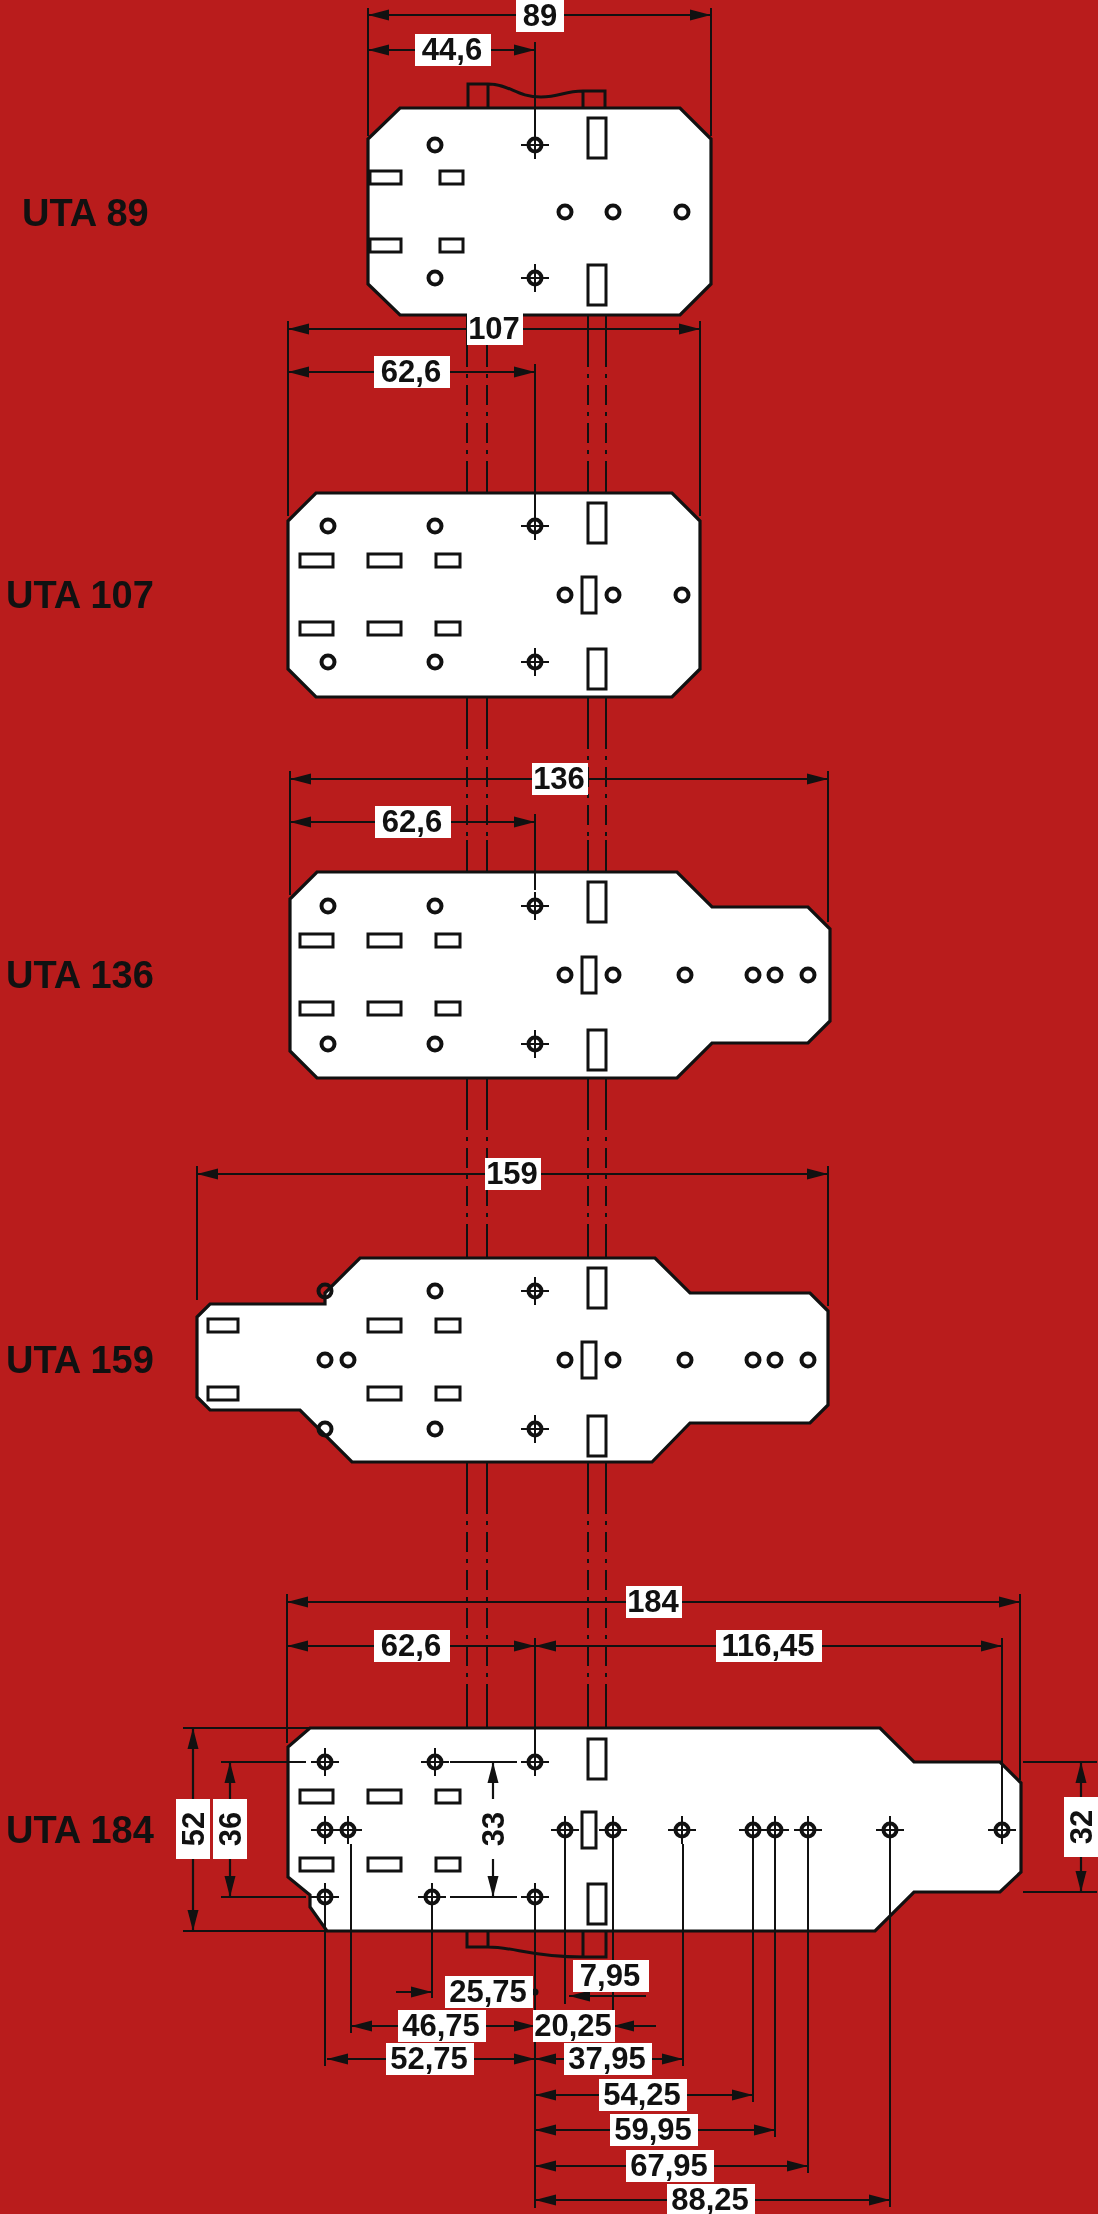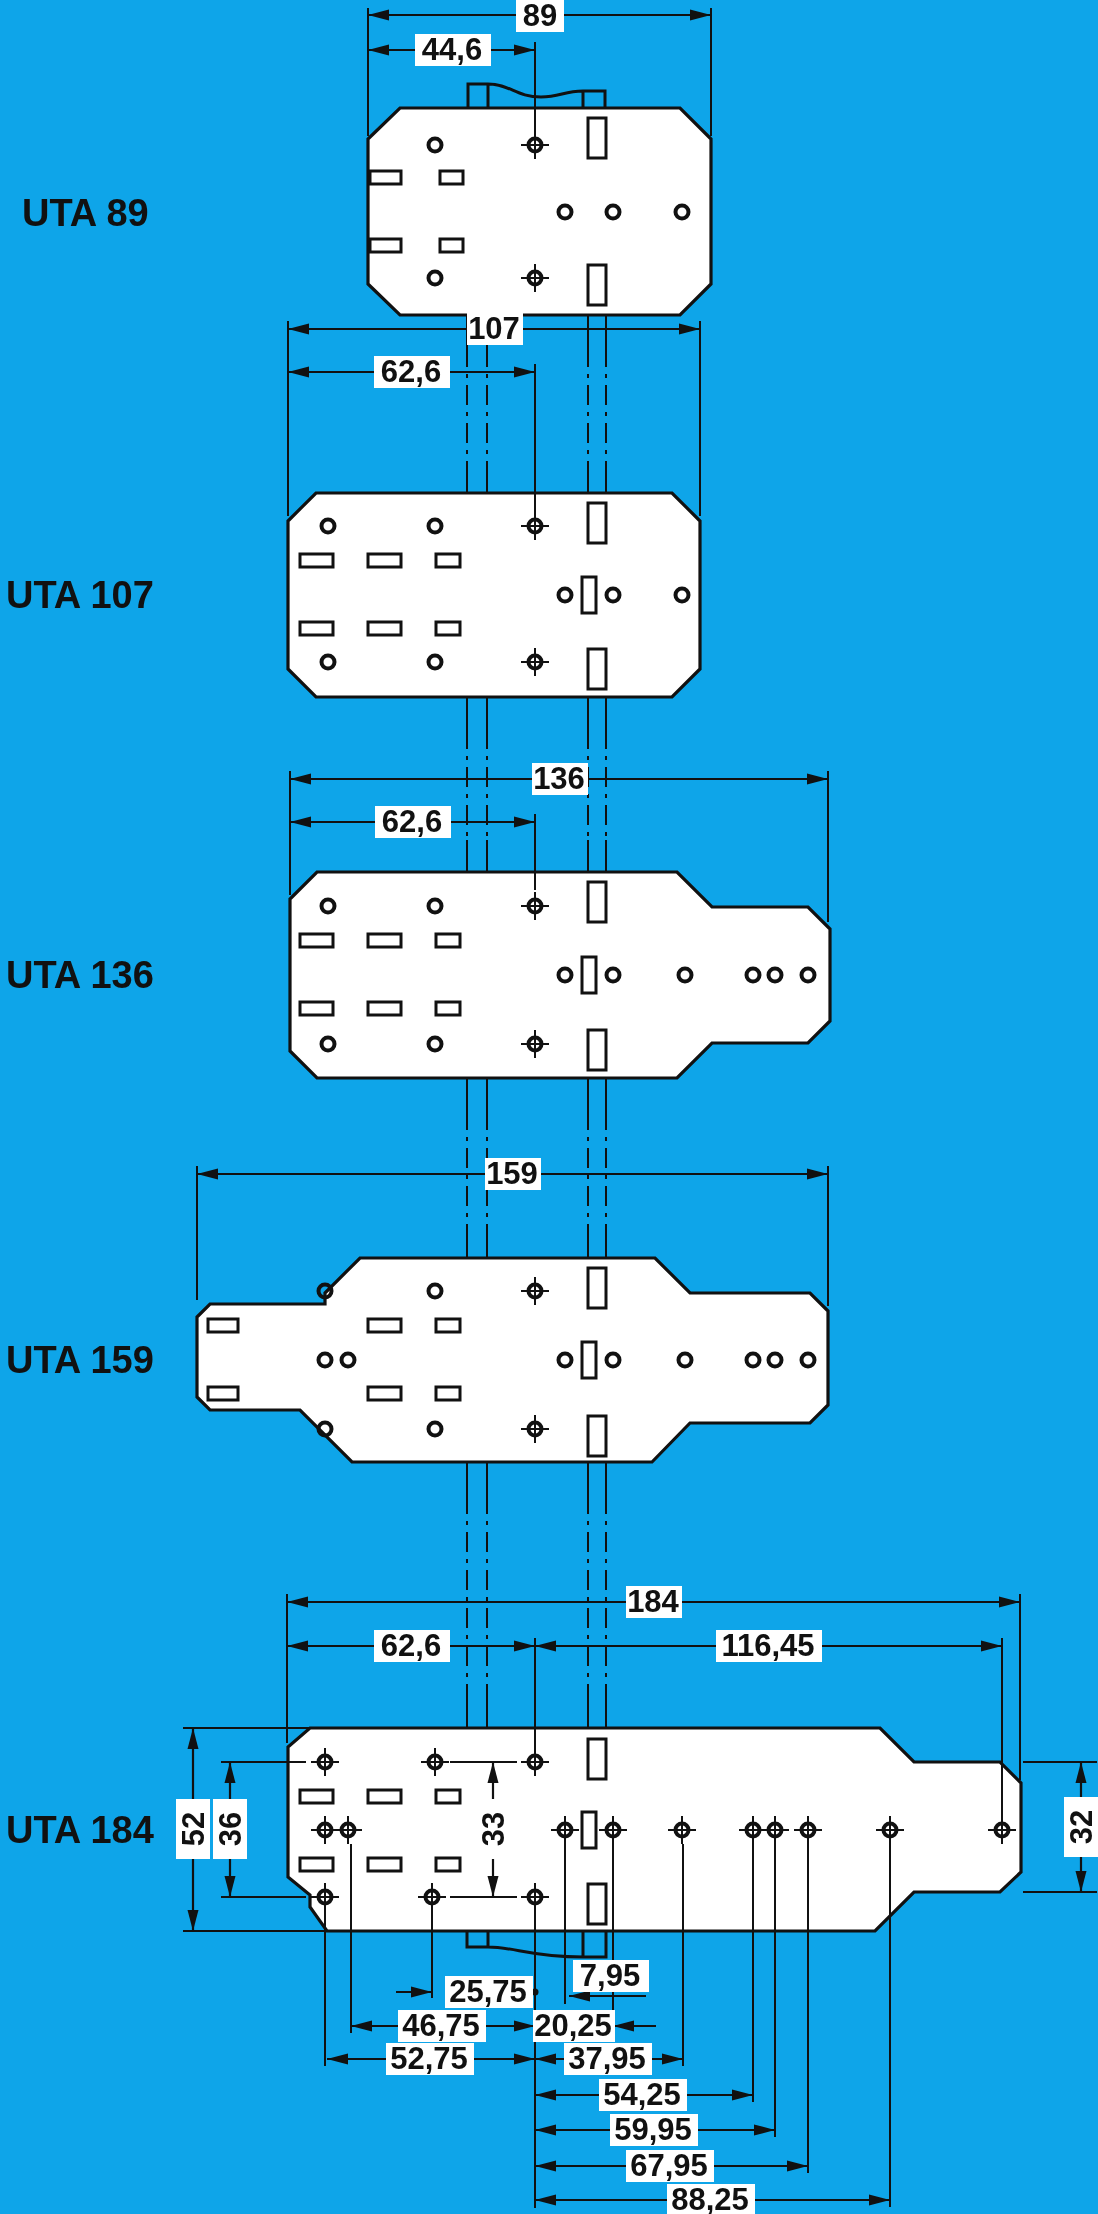--- a/index.html
+++ b/index.html
@@ -1,16 +1,16 @@
 <!DOCTYPE html>
 <html><head>
 <meta charset="utf-8">
 <style>
   html,body{margin:0;padding:0;background:#fff;}
-  .page{width:1098px;height:2214px;background:#0ea5e9;position:relative;overflow:hidden;}
+  .page{width:1098px;height:2214px;background:#b91c1c;position:relative;overflow:hidden;}
   svg{display:block;}
   svg text{font-family:"Liberation Sans","DejaVu Sans",sans-serif;font-weight:bold;fill:#111;}
   .t-dim{font-size:31px;}
   .t-label{font-size:38px;}
   .ol{fill:#fff;stroke:#111;stroke-width:3.2;stroke-linejoin:miter;}
   .ln{fill:none;stroke:#111;stroke-width:3;}
   .tb{fill:none;stroke:#111;stroke-width:3;}
   .dl{fill:none;stroke:#111;stroke-width:2.2;}
   .xl{fill:none;stroke:#111;stroke-width:2;}
   .cl{fill:none;stroke:#111;stroke-width:2;}

